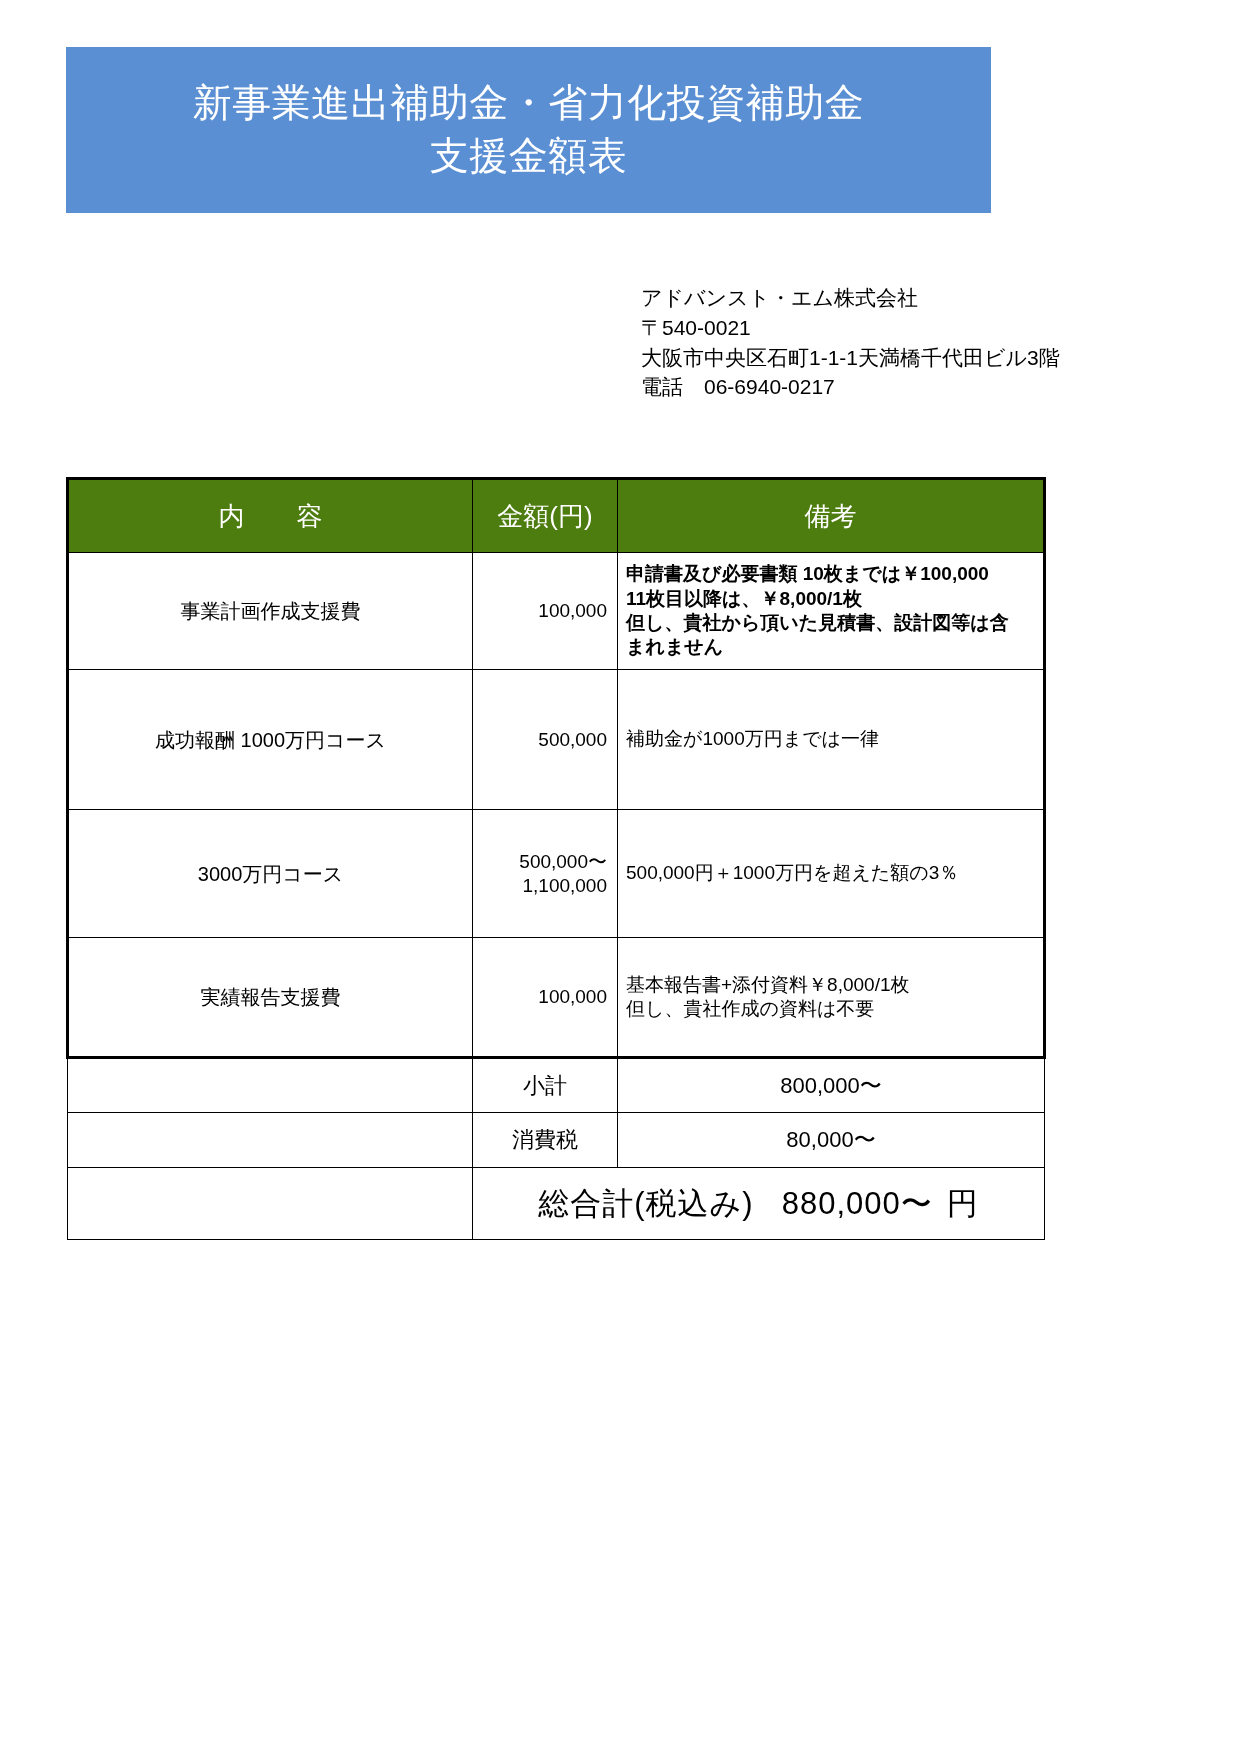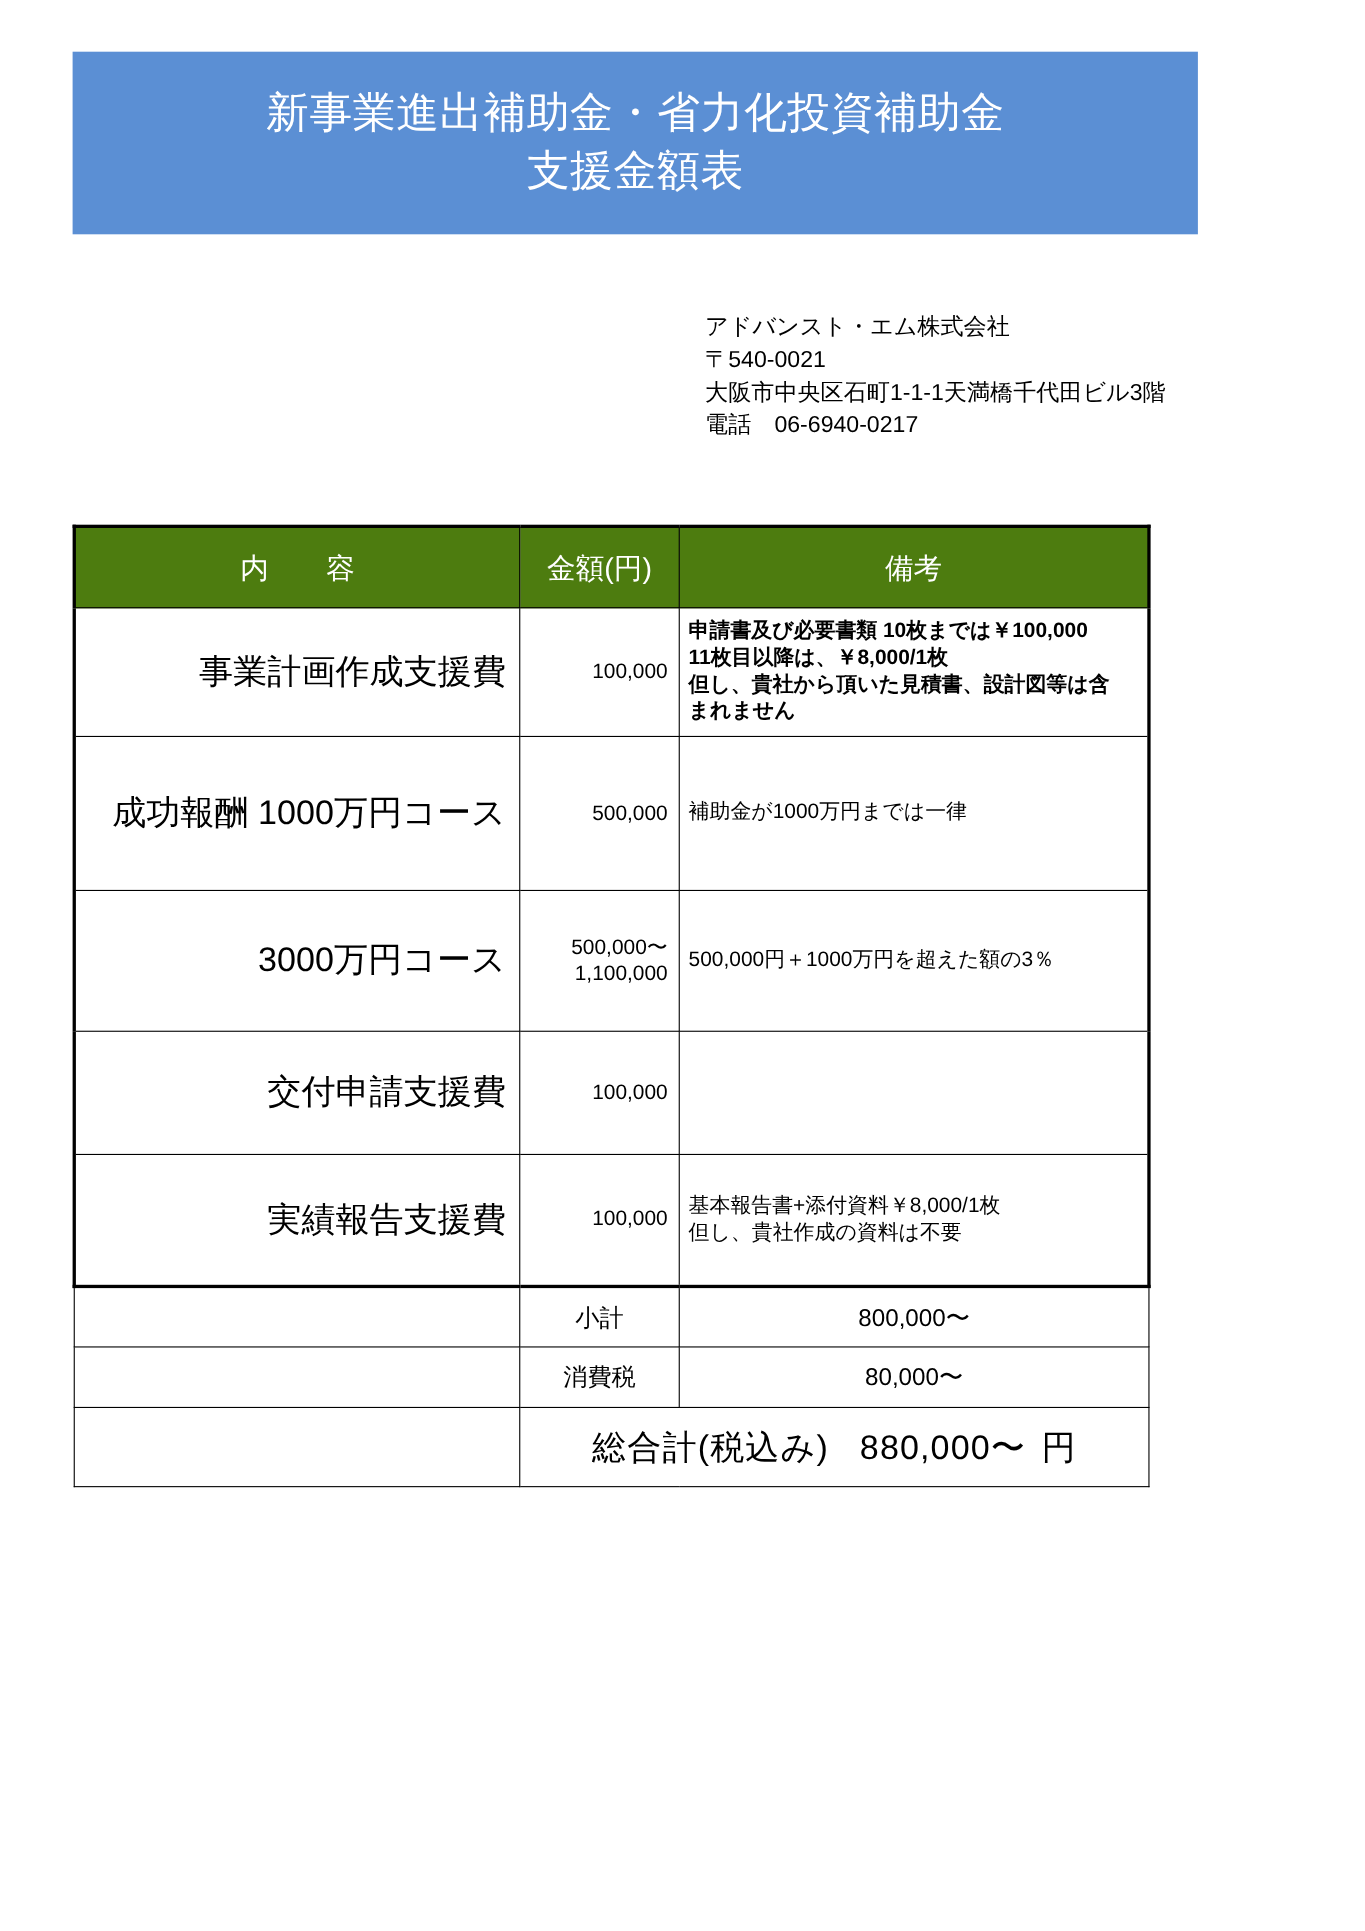--- a/index.html
+++ b/index.html
@@ -15,21 +15,21 @@
     color: #000000;
     position: relative;
     overflow: hidden;
   }
 
   
   #title-banner {
     position: absolute;
     left: 66px;
     top: 47px;
-    width: 1023px;
+    width: 925px;
     height: 166px;
     background: #5b8fd4;
     display: flex;
     flex-direction: column;
     align-items: center;
     justify-content: center;
   }
   #title-banner .tline {
     color: #ffffff;
     font-size: 39px;
@@ -81,24 +81,24 @@
     background: #4d7c0f;
     color: #ffffff;
     font-size: 26px;
     font-weight: 400;
     height: 74px;
     text-align: center;
     padding: 4px 6px;
   }
 
   td.item-cell {
-    font-size: 31px;
+    font-size: 20px;
     line-height: 1.3;
     padding: 8px 12px;
-    text-align: right;
+    text-align: center;
   }
   td.amount-cell {
     font-size: 19px;
     line-height: 1.25;
     padding: 8px 10px;
     text-align: right;
     white-space: pre-line;
   }
   td.note-cell {
     font-size: 19px;
@@ -192,25 +192,20 @@
 1000万円コース</td>
       <td class="amount-cell">500,000</td>
       <td class="note-cell">補助金が1000万円までは一律</td>
     </tr>
     <tr class="data-row r3">
       <td class="item-cell">3000万円コース</td>
       <td class="amount-cell">500,000〜
 1,100,000</td>
       <td class="note-cell">500,000円＋1000万円を超えた額の3％</td>
     </tr>
-    <tr class="data-row r5">
-      <td class="item-cell">交付申請支援費</td>
-      <td class="amount-cell">100,000</td>
-      <td class="note-cell"></td>
-    </tr>
     <tr class="data-row r6 last-data">
       <td class="item-cell">実績報告支援費</td>
       <td class="amount-cell">100,000</td>
       <td class="note-cell">基本報告書+添付資料￥8,000/1枚
 但し、貴社作成の資料は不要</td>
     </tr>
 
     <tr class="summary-row first-sum">
       <td class="spacer-cell"></td>
       <td class="sum-label">小計</td>

